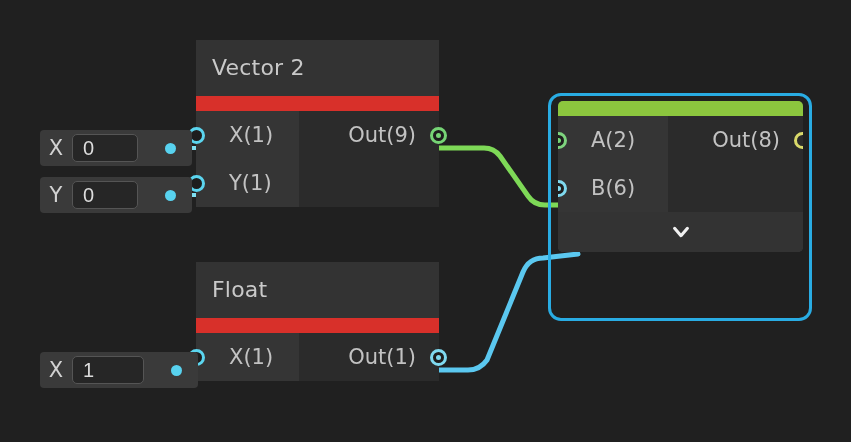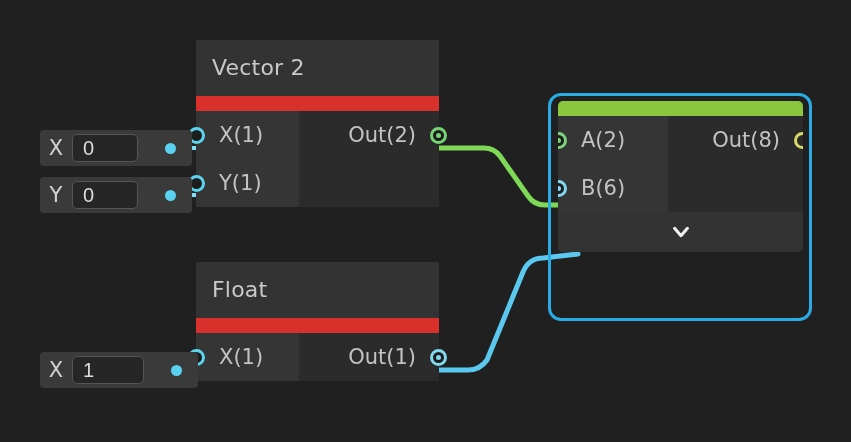--- a/index.html
+++ b/index.html
@@ -65,21 +65,21 @@
     height: 48px;
     white-space: nowrap;
   }
   .port-row.out {
     justify-content: flex-end;
   }
   .port-label {
     color: #c2c2c2;
     font-size: 21px;
   }
-  .col-in .port-label { margin-left: 14px; }
+  .col-in .port-label { margin-left: 24px; }
   .col-out .port-label { margin-right: 14px; }
 
   
   .port {
     width: 17px;
     height: 17px;
     border-radius: 50%;
     box-sizing: border-box;
     flex: 0 0 auto;
   }
@@ -215,21 +215,21 @@
           <span class="port ring-cyan"></span>
           <span class="port-label">X(1)</span>
         </div>
         <div class="port-row">
           <span class="port ring-cyan"></span>
           <span class="port-label">Y(1)</span>
         </div>
       </div>
       <div class="col-out">
         <div class="port-row out">
-          <span class="port-label">Out(2)</span>
+          <span class="port-label">Out(9)</span>
           <span class="port fill-green inner-green"></span>
         </div>
         <div class="port-row out"></div>
       </div>
     </div>
   </div>
 
   <div class="node" id="node-float">
     <div class="node-header">Float</div>
     <div class="accent" style="background:#d8302a"></div>

